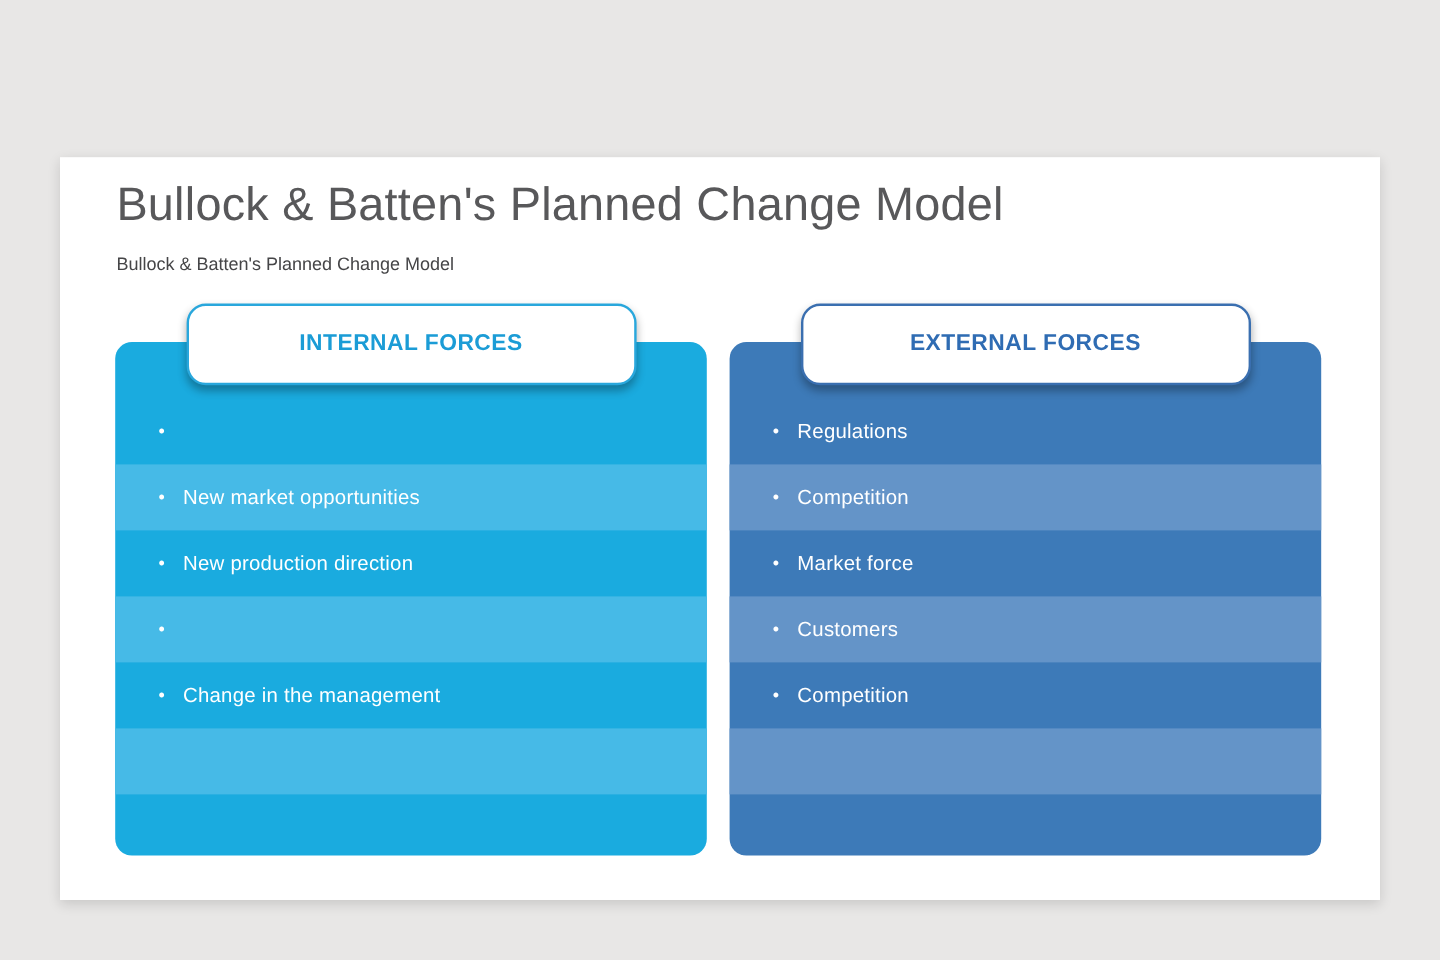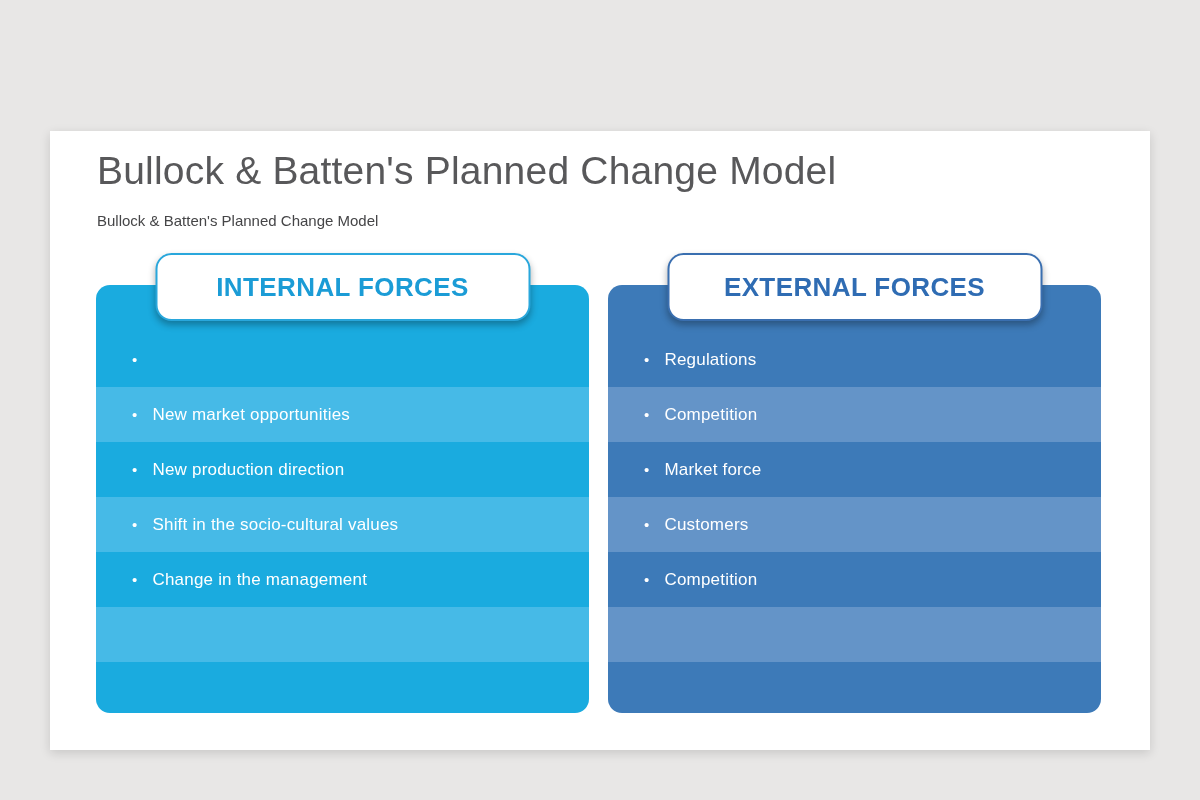--- a/index.html
+++ b/index.html
@@ -62,21 +62,21 @@
     left: 50%;
     transform: translateX(-50%);
     width: 371px;
     height: 64px;
     background: #ffffff;
     border-radius: 16px;
     box-shadow: 0 4px 7px rgba(0,0,0,0.30);
     display: flex;
     align-items: center;
     justify-content: center;
-    font-size: 26px;
+    font-size: 19px;
     font-weight: bold;
     letter-spacing: 0.4px;
     white-space: nowrap;
   }
   .internal .tab { border: 2px solid var(--internal-border, #29a7dc); color: var(--internal-accent, #1b9cd6); }
   .external .tab { border: 2px solid var(--external-border, #3a6fb0); color: var(--external-accent, #2f6cb3); }
   .rows {
     position: absolute;
     top: 47px;
     left: 0;
@@ -118,21 +118,20 @@
         <div class="row light">
           <span class="dot">•</span>
           <span class="label">New market opportunities</span>
         </div>
         <div class="row dark">
           <span class="dot">•</span>
           <span class="label">New production direction</span>
         </div>
         <div class="row light">
           <span class="dot">•</span>
-          <span class="label">Shift in the socio-cultural values</span>
         </div>
         <div class="row dark">
           <span class="dot">•</span>
           <span class="label">Change in the management</span>
         </div>
         <div class="row light"></div>
       </div>
     </section>
 
     <section class="panel external">

